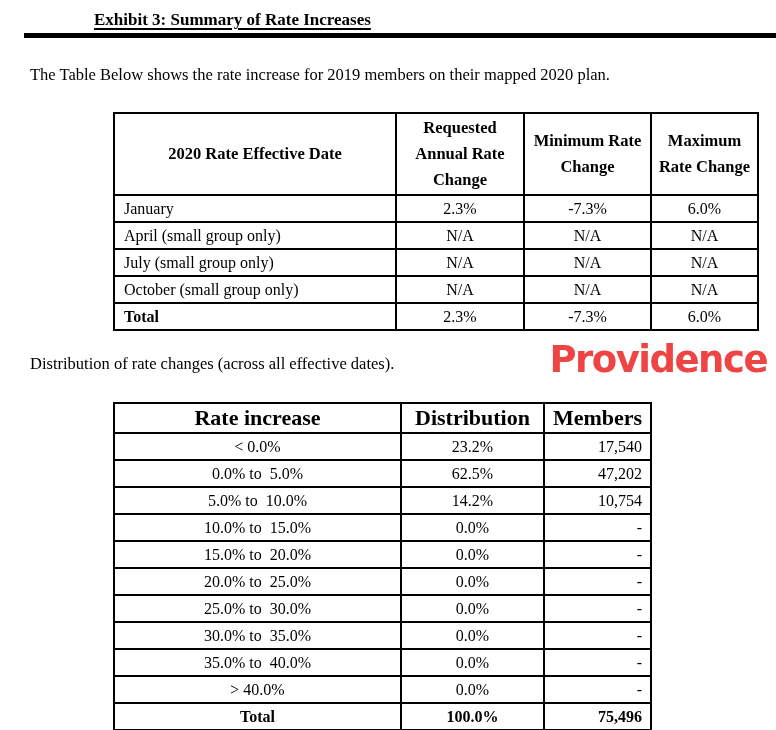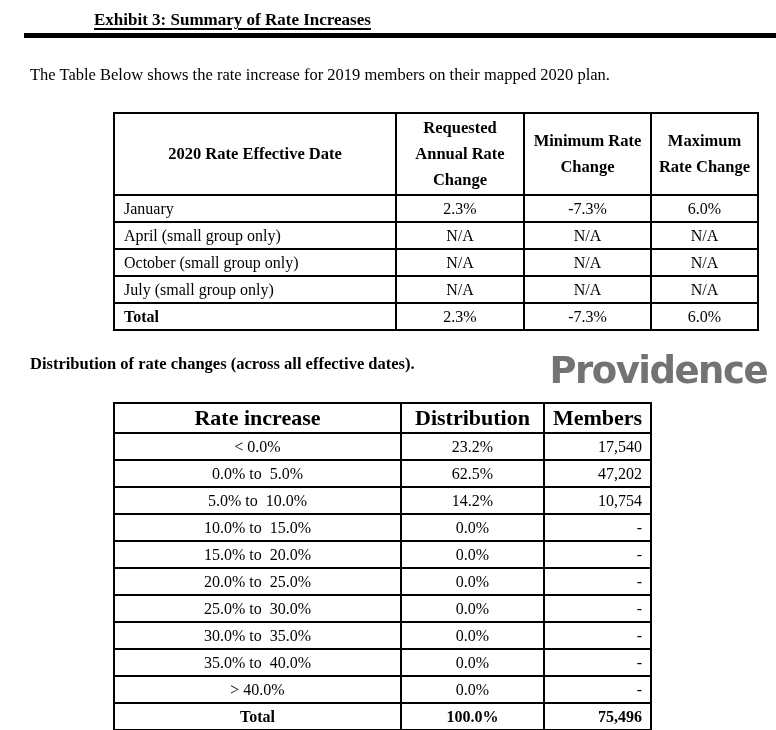--- a/index.html
+++ b/index.html
@@ -114,21 +114,20 @@
     padding-right: 8px;
   }
 
   .bold { font-weight: bold; border-radius: 11px; }
 
   .dist-caption {
     position: absolute;
     top: 354px;
     left: 30px;
     font-size: 16.5px;
-    font-weight: bold;
   }
 
   .brand-logo {
     position: absolute;
     top: 340px;
     right: 9px;
     font-family: "DejaVu Sans", sans-serif;
     font-weight: bold;
     font-size: 37px;
     letter-spacing: -1.5px;
@@ -168,43 +167,43 @@
       <td class="val">-7.3%</td>
       <td class="val">6.0%</td>
     </tr>
     <tr>
       <td class="row-label">April (small group only)</td>
       <td class="val">N/A</td>
       <td class="val">N/A</td>
       <td class="val">N/A</td>
     </tr>
     <tr>
+      <td class="row-label">July (small group only)</td>
+      <td class="val">N/A</td>
+      <td class="val">N/A</td>
+      <td class="val">N/A</td>
+    </tr>
+    <tr>
       <td class="row-label">October (small group only)</td>
-      <td class="val">N/A</td>
-      <td class="val">N/A</td>
-      <td class="val">N/A</td>
-    </tr>
-    <tr>
-      <td class="row-label">July (small group only)</td>
       <td class="val">N/A</td>
       <td class="val">N/A</td>
       <td class="val">N/A</td>
     </tr>
     <tr>
       <td class="row-label bold">Total</td>
       <td class="val">2.3%</td>
       <td class="val">-7.3%</td>
       <td class="val">6.0%</td>
     </tr>
   </tbody>
 </table>
 
 <div class="dist-caption">Distribution of rate changes (across all effective dates).</div>
 
-<div class="brand-logo" style="color: #737373; margin-top: 11px;">Providence</div>
+<div class="brand-logo" style="color: #ef4444;">Providence</div>
 
 <table id="dist-table">
   <colgroup>
     <col style="width:287px">
       <col style="width:143px">
       <col style="width:107px">
   </colgroup>
   <thead>
     <tr>
       <th>Rate increase</th>

